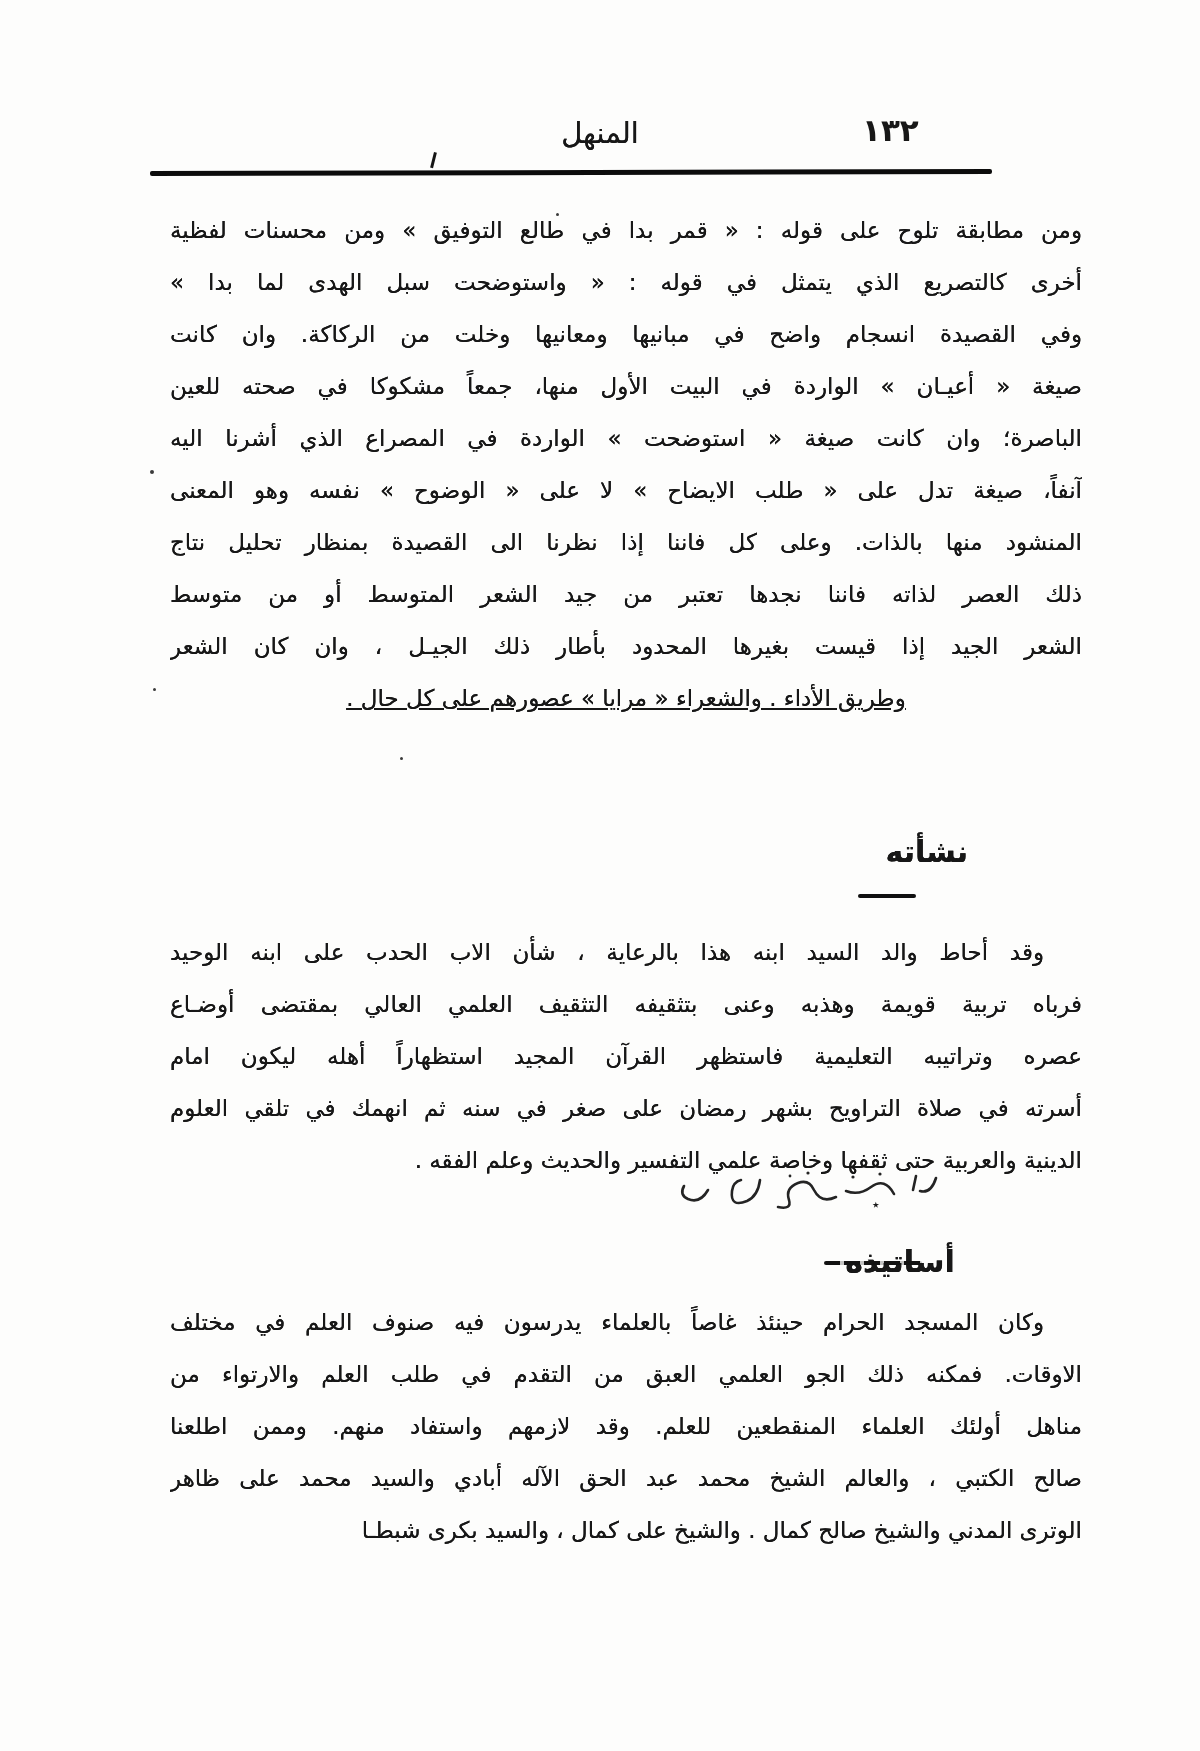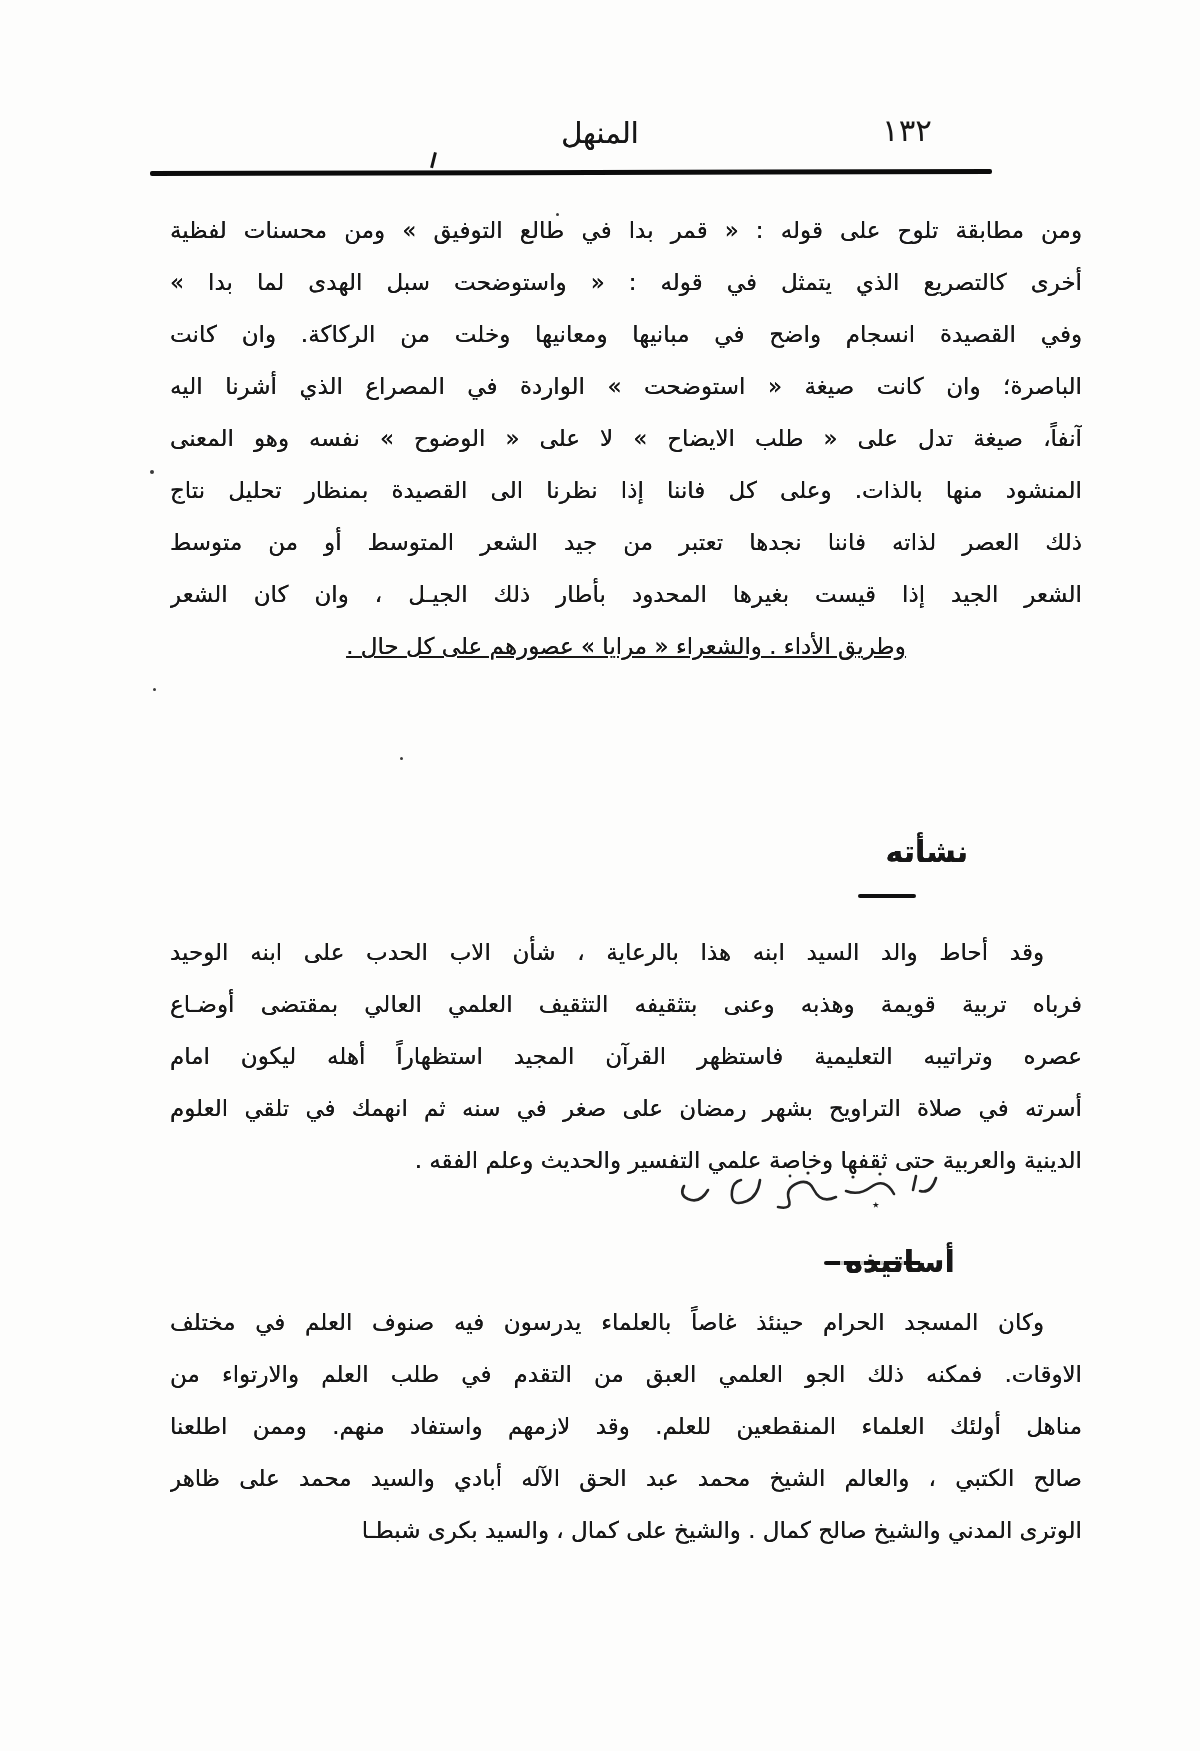--- a/index.html
+++ b/index.html
@@ -13,28 +13,27 @@
     color: #171717;
   }
   
   .journal-title {
     position: absolute;
     top: 116px; left: 520px; width: 160px;
     text-align: center;
     font-size: 29px;
     direction: rtl;
     text-shadow: 0 0 0.5px currentColor;
-    font-family: Liberation Serif, serif;
   }
   .page-number {
     position: absolute;
     top: 112px; left: 862px; width: 90px;
-    text-align: center;
+    text-align: left;
     font-size: 31px;
-    font-weight: normal;
+    font-weight: bold;
     direction: rtl;
   }
   .header-rule {
     position: absolute;
     top: 170px; left: 150px; width: 842px; height: 5px;
     background: #0c0c0c;
     border-radius: 2px;
     transform: rotate(-0.15deg);
   }
   .header-rule-notch {
@@ -109,20 +108,21 @@
 
   <div class="journal-title">المنهل</div>
   <div class="page-number">١٣٢</div>
   <div class="header-rule"></div>
   <div class="header-rule-notch"></div>
 
   <div class="para" style="top:204px">
     <div class="line">ومن مطابقة تلوح على قوله : « قمر بدا في طالع التوفيق » ومن محسنات لفظية</div>
     <div class="line">أخرى كالتصريع الذي يتمثل في قوله : « واستوضحت سبل الهدى لما بدا »</div>
     <div class="line">وفي القصيدة انسجام واضح في مبانيها ومعانيها وخلت من الركاكة. وان كانت</div>
+    <div class="line">صيغة « أعيـان » الواردة في البيت الأول منها، جمعاً مشكوكا في صحته للعين</div>
     <div class="line">الباصرة؛ وان كانت صيغة « استوضحت » الواردة في المصراع الذي أشرنا اليه</div>
     <div class="line">آنفاً، صيغة تدل على « طلب الايضاح » لا على « الوضوح » نفسه وهو المعنى</div>
     <div class="line">المنشود منها بالذات. وعلى كل فاننا إذا نظرنا الى القصيدة بمنظار تحليل نتاج</div>
     <div class="line">ذلك العصر لذاته فاننا نجدها تعتبر من جيد الشعر المتوسط أو من متوسط</div>
     <div class="line">الشعر الجيد إذا قيست بغيرها المحدود بأطار ذلك الجيـل ، وان كان الشعر</div>
     <div class="line last last-centered">وطريق الأداء . والشعراء « مرايا » عصورهم على كل حال .</div>
   </div>
 
   <div class="section-heading heading-1">نشأته</div>
   <div class="heading-underline-1"></div>

